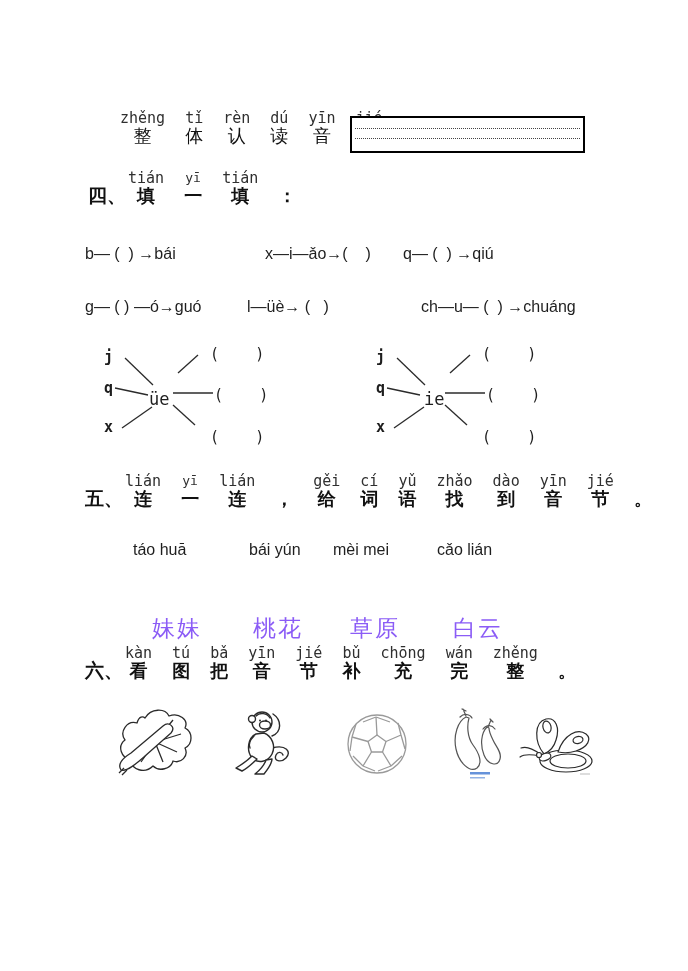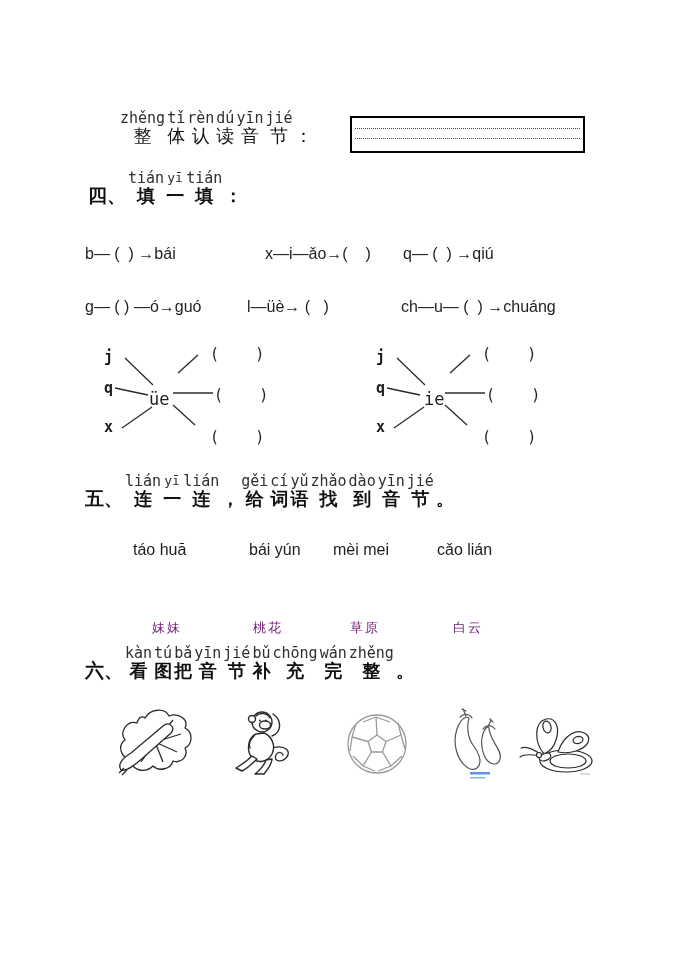--- a/index.html
+++ b/index.html
@@ -2,31 +2,31 @@
 <html><head>
 <meta charset="utf-8">
 <style>
   html,body{margin:0;padding:0;background:#ffffff;}
   .page{position:relative;width:688px;height:971px;background:#fff;overflow:hidden;
         font-family:"Liberation Sans",sans-serif;color:#1c1c1c;}
   .abs{position:absolute;}
   
   .hrow{display:flex;align-items:flex-end;gap:2px;}
   .secnum{font-size:19px;line-height:22px;font-weight:700;color:#111;white-space:pre;}
-  .ruby-row{display:inline-flex;align-items:flex-start;gap:2px;}
+  .ruby-row{display:inline-flex;align-items:flex-start;gap:20px;}
   .ruby{display:inline-flex;flex-direction:column;align-items:center;}
   .py{font-family:"DejaVu Sans Mono",monospace;font-size:15px;line-height:16px;min-height:16px;
       color:#2f2f2f;white-space:pre;}
   .zi{font-size:18px;line-height:21px;font-weight:700;color:#111;white-space:pre;}
   .light .zi{font-weight:400;}
   .small-yi .ruby:nth-of-type(2) .py{font-size:13px;}
   
   .mono{font-family:Liberation Sans, sans-serif;font-size:16px;line-height:20px;
         color:#1e1e1e;white-space:pre;}
-  .hanziword{font-size:13px;line-height:22px;letter-spacing:2px;color:#701a75;white-space:pre;}
+  .hanziword{font-size:23px;line-height:22px;letter-spacing:2px;color:#8b5cf6;white-space:pre;}
   
   .write-box{width:231px;height:33px;border:2px solid #000;background:#fff;}
   .dotline{position:absolute;left:3px;right:3px;height:0;border-top:1px dotted #444;}
   svg{display:block;}
   svg text{font-family:"DejaVu Sans Mono",monospace;fill:#1e1e1e;}
   .diag-letter{font-size:15px;font-weight:700;}
   .diag-center{font-size:17px;}
   .diag-paren{font-size:15px;white-space:pre;}
 </style>
 </head>
@@ -105,21 +105,21 @@
   </div>
 
   <div class="abs" style="left:85px;top:244px;width:560px;height:22px">
     <span class="abs mono" style="left:0">b— (  ) →bái</span>
     <span class="abs mono" style="left:180px">x—i—ǎo→(    )</span>
     <span class="abs mono" style="left:318px">q— (  ) →qiú</span>
   </div>
   <div class="abs" style="left:85px;top:297px;width:560px;height:22px">
     <span class="abs mono" style="left:0">g— ( ) —ó→guó</span>
     <span class="abs mono" style="left:162px">l—üè→ (   )</span>
-    <span class="abs mono" style="left:316px">ch—u— (  ) →chuáng</span>
+    <span class="abs mono" style="left:336px">ch—u— (  ) →chuáng</span>
   </div>
 
   <svg class="abs" style="left:98px;top:338px" width="175" height="118" viewBox="0 0 175 118">
     <g stroke="#2b2b2b" stroke-width="1.3">
       <line x1="27" y1="20" x2="55" y2="47"></line>
       <line x1="17" y1="50" x2="50" y2="57"></line>
       <line x1="24" y1="90" x2="54" y2="69"></line>
       <line x1="80" y1="35" x2="100" y2="17"></line>
       <line x1="75" y1="55" x2="115" y2="55"></line>
       <line x1="75" y1="67" x2="97" y2="87"></line>

